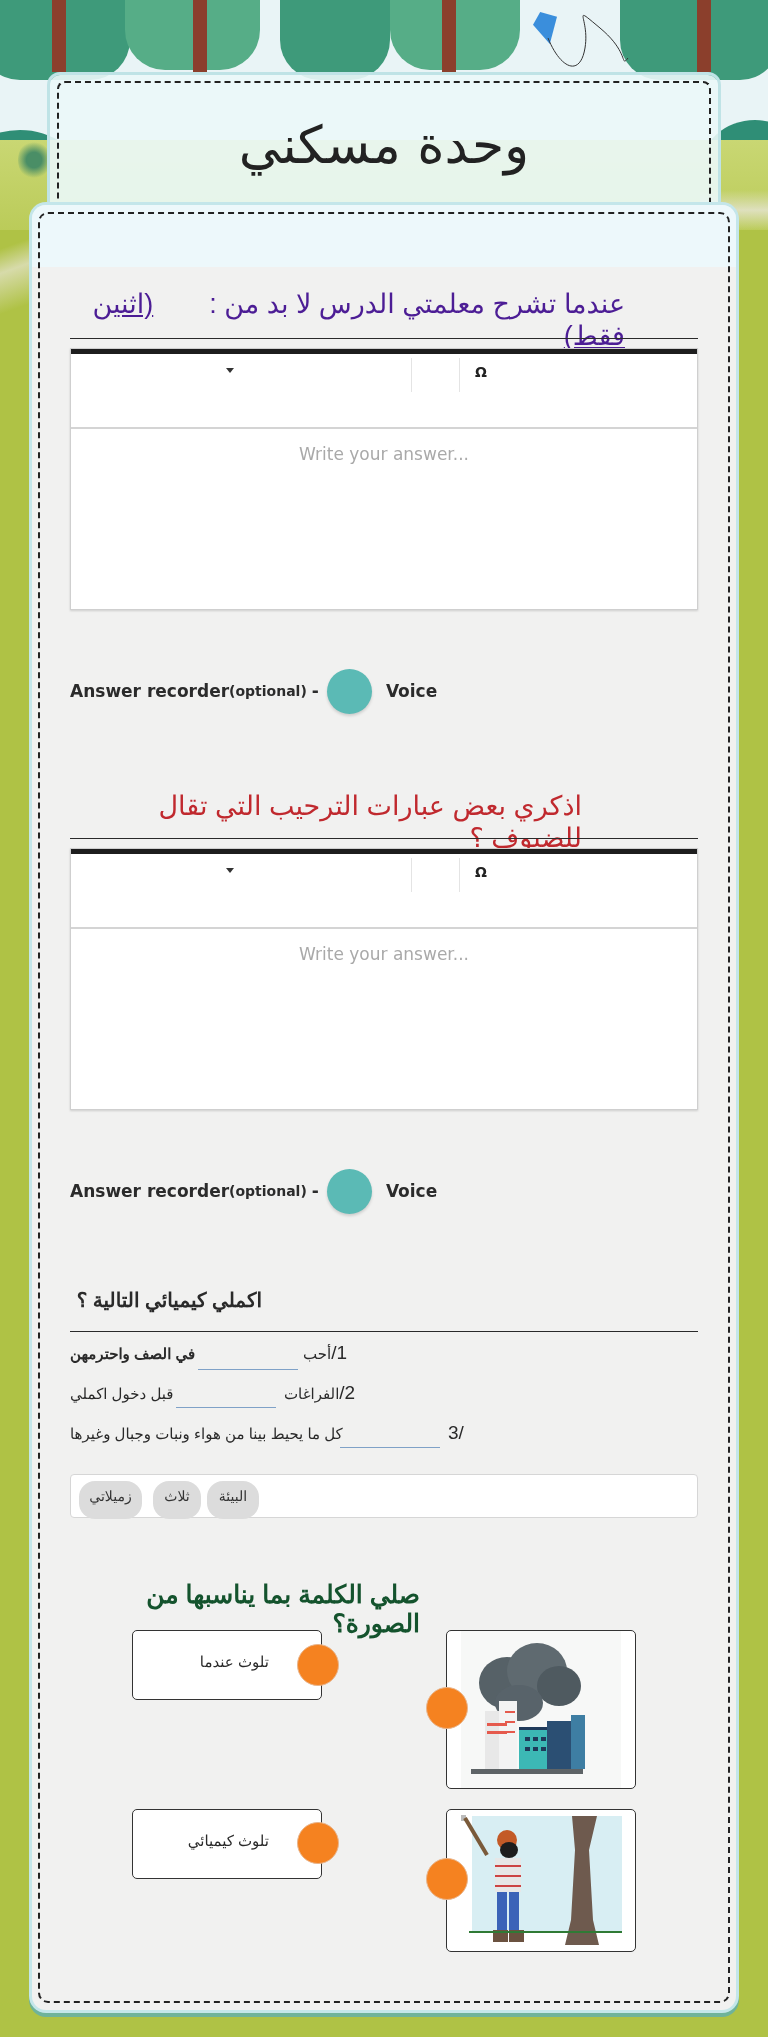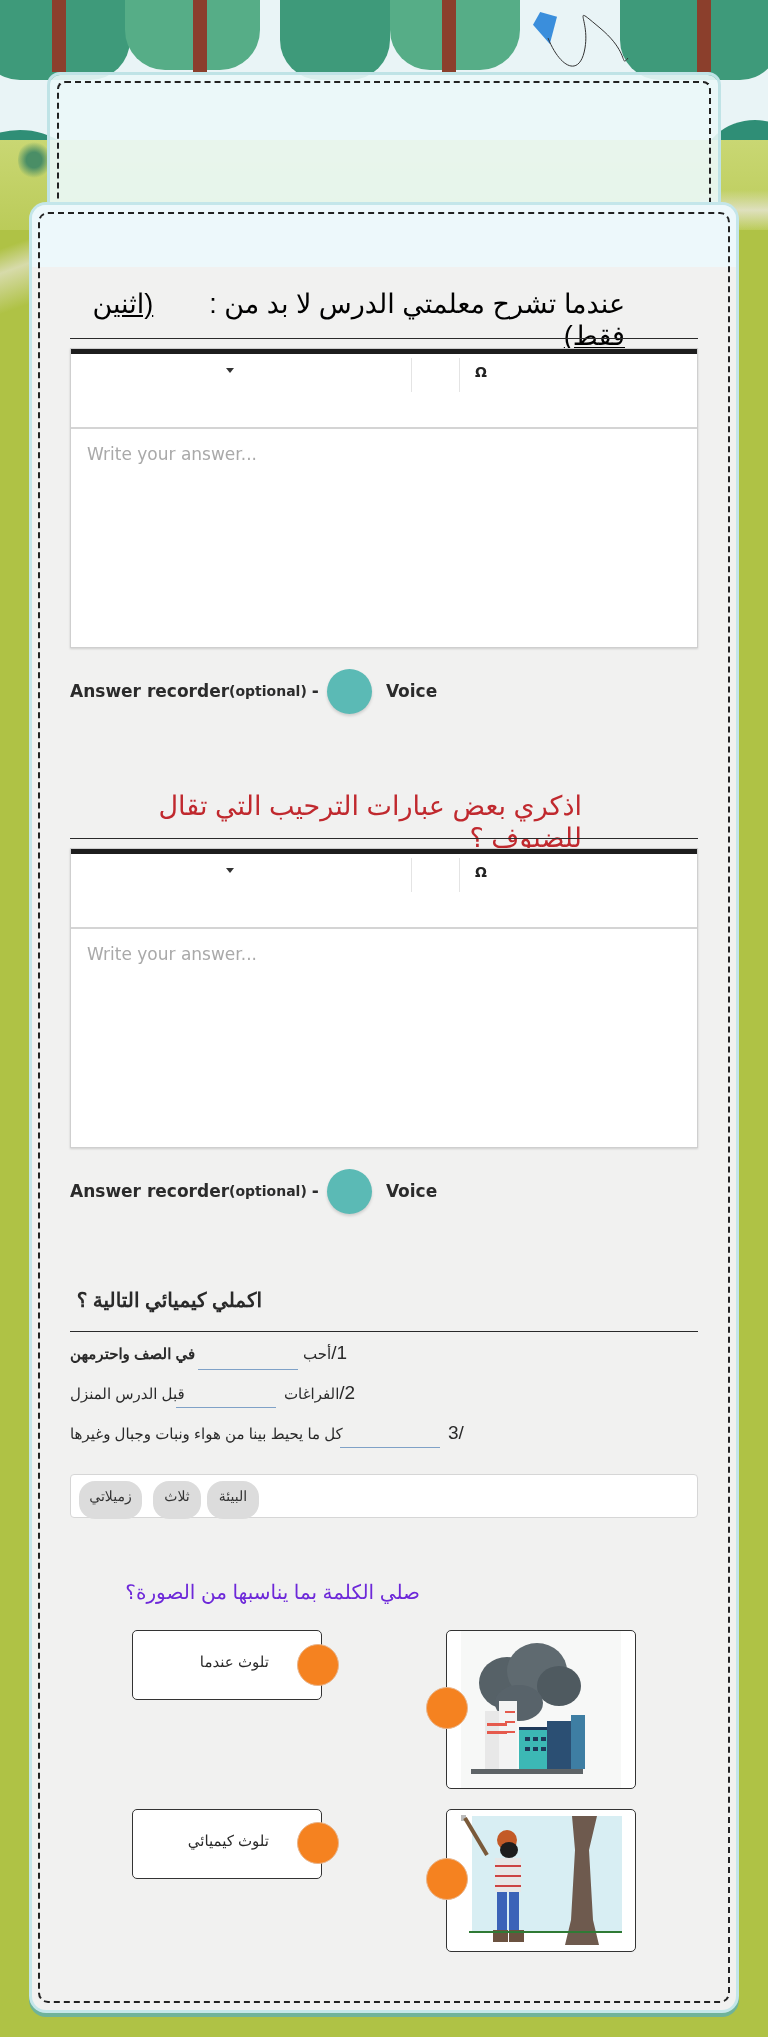--- a/index.html
+++ b/index.html
@@ -56,41 +56,41 @@
   .main-card .band { position: absolute; left: 0; top: 0; width: 100%; height: 62px; background: #edf8fb; border-radius: 14px 14px 0 0; }
   .main-card .dash {
     position: absolute; left: 6px; top: 7px; right: 6px; bottom: 7px;
     border: 2px dashed #222; border-radius: 10px; pointer-events: none;
   }
 
   .abs { position: absolute; }
 
   
   .q-title { position: absolute; direction: rtl; text-align: right; font-family: "Liberation Sans", sans-serif; }
-  .q1-title { left: 70px; width: 555px; top: 288px; font-size: 27px; color: #000000; }
+  .q1-title { left: 70px; width: 555px; top: 288px; font-size: 27px; color: #4c1d95; }
   .q1-title .underline { text-decoration: underline; }
   .q1-title .gap { display: inline-block; width: 56px; }
   .q2-title { left: 70px; width: 512px; top: 790px; font-size: 27px; color: #c0292e; }
   .q3-title { left: 70px; width: 192px; top: 1288px; font-size: 20px; color: #2a2a2a; font-weight: bold; }
-  .q4-title { left: 70px; width: 350px; top: 1580px; font-size: 20px; color: #6d28d9; font-weight: normal; }
+  .q4-title { left: 70px; width: 350px; top: 1580px; font-size: 25px; color: #14532d; font-weight: bold; }
 
   .rule { position: absolute; left: 70px; width: 628px; height: 1px; background: #2a2a2a; }
 
   
   .editor { position: absolute; left: 70px; width: 628px; background: #fff; border: 1px solid #cfcfcf; box-shadow: 0 1px 2px rgba(0,0,0,.15); }
   .editor .topbar { height: 5px; background: #1d1d1d; }
   .editor .toolbar { position: relative; height: 75px; border-bottom: 2px solid #d4d4d4; }
   .editor .dropdown { position: absolute; left: 0; top: 0; width: 340px; height: 40px; }
   .editor .caret { position: absolute; left: 155px; top: 14px; width: 0; height: 0;
     border-left: 4px solid transparent; border-right: 4px solid transparent; border-top: 5px solid #333; }
   .editor .sep { position: absolute; top: 4px; width: 1px; height: 34px; background: #e4e4e4; }
   .editor .omega { position: absolute; left: 404px; top: 10px; font-size: 14px; font-weight: bold; color: #222; font-family: "DejaVu Sans", sans-serif; }
   .editor textarea {
-    display: block; width: 100%; height: 218px; border: none; outline: none; resize: none;
-    padding: 15px 16px; font-family: "DejaVu Sans", sans-serif; font-size: 17px; color: #333; background: #fff;
+    display: block; width: 100%; height: 180px; border: none; outline: none; resize: none;
+    padding: 15px 16px; font-family: "DejaVu Sans", sans-serif; font-size: 17px; color: #333; background: #fff; text-align: center;
   }
   .editor textarea::placeholder { color: #a9a9a9; }
 
   
   .recorder { position: absolute; left: 70px; height: 46px; display: flex; align-items: center; font-family: "DejaVu Sans", sans-serif; color: #2b2b2b; }
   .recorder .lbl { font-size: 17px; font-weight: bold; }
   .recorder .opt { font-size: 14px; font-weight: bold; margin-left: 0; }
   .recorder .dash-s { font-size: 17px; font-weight: bold; margin-left: 5px; }
   .recorder .rec-btn { width: 45px; height: 45px; border-radius: 50%; background: #5bbab5; margin-left: 8px; box-shadow: 0 2px 3px rgba(0,0,0,.15); cursor: pointer; }
   .recorder .voice { font-size: 17px; font-weight: bold; margin-left: 14px; }
@@ -136,20 +136,21 @@
   <div class="trunk" style="left:697px;"></div>
   <div class="kite"></div>
   <svg class="abs" style="left:540px;top:8px;" width="90" height="70">
     <path d="M8 30 C 20 60, 40 70, 45 40 S 30 -5, 60 20 S 80 60, 88 50" stroke="#333" stroke-width="1" fill="none"></path>
   </svg>
   <div class="bush"></div>
 </div>
 
 <div class="header-card">
   <div class="dash"></div>
+  <div class="header-title">وحدة مسكني</div>
 </div>
 
 <div class="main-card">
   <div class="band"></div>
   <div class="dash"></div>
 </div>
 
 <div class="q-title q1-title">
   <span>عندما تشرح معلمتي الدرس لا بد من :</span><span class="gap"></span><span class="underline">(اثنين فقط)</span>
 </div>
@@ -202,21 +203,21 @@
 
 <div class="q-title q3-title">اكملي كيميائي التالية ؟</div>
 <div class="rule" style="top:1331px;"></div>
 
 <span class="fb-line" style="left:303px;top:1342px;"><span class="num">1/</span><span>أحب</span></span>
 <input class="fb-blank" style="left: 198px; top: 1348px; width: 100px;">
 <span class="fb-line" style="left:70px;top:1345px;font-weight:bold;">في الصف واحترمهن</span>
 
 <span class="fb-line" style="left:284px;top:1382px;"><span class="num">2/</span><span>الفراغات</span></span>
 <input class="fb-blank" style="left: 176px; top: 1386px; width: 100px;">
-<span class="fb-line" style="left:70px;top:1385px;">قبل الدرس المنزل</span>
+<span class="fb-line" style="left:70px;top:1385px;">قبل دخول اكملي</span>
 
 <span class="fb-line" style="left:448px;top:1422px;"><span class="num">/3</span></span>
 <input class="fb-blank" style="left: 340px; top: 1426px; width: 100px;">
 <span class="fb-line" style="left:70px;top:1425px;">كل ما يحيط بينا من هواء ونبات وجبال وغيرها</span>
 
 <div class="wordbank">
   <span class="chip" style="left:8px;width:63px;">زميلاتي</span>
   <span class="chip" style="left:82px;width:48px;">ثلاث</span>
   <span class="chip" style="left:136px;width:52px;">البيئة</span>
 </div>

